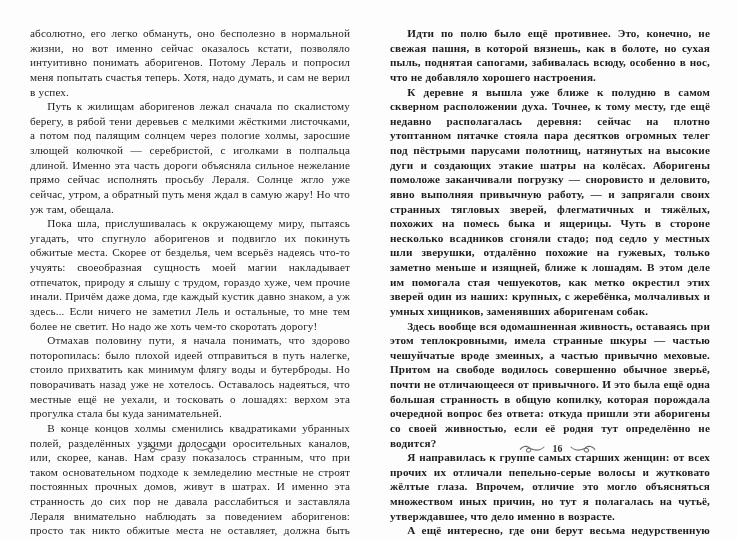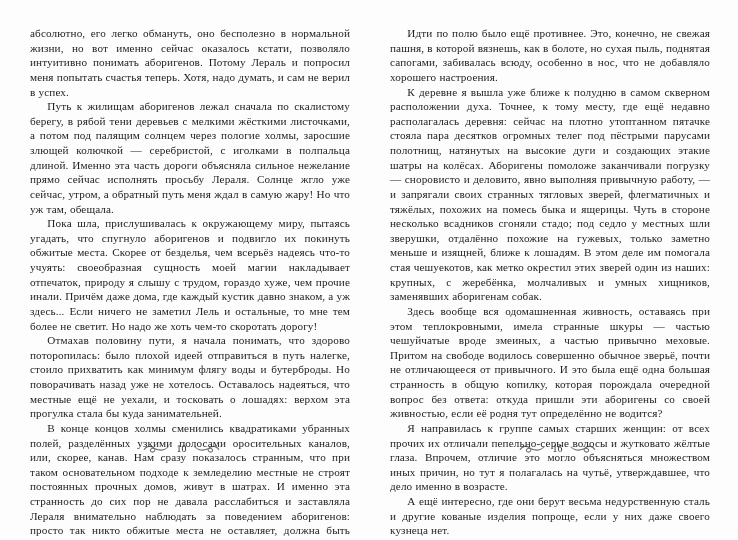--- a/index.html
+++ b/index.html
@@ -25,21 +25,21 @@
 
   .page {
     position: relative;
     width: 369px;
     height: 460px;
     background: #fdfdfd;
     box-sizing: border-box;
   }
 
   .page-left  { padding: 26px 19px 0 30px; }
-  .page-right { padding: 26px 28px 0 21px; }
+  .page-right { padding: 26px 28px 0 21px; font-weight: bold; }
 
   .textblock {
     width: 320px;
     text-align: justify;
     text-justify: inter-word;
     font-size: 11.2px;
     line-height: 14.62px;
     letter-spacing: 0.01em;
     word-spacing: 0.02em;
     -webkit-font-smoothing: antialiased;

